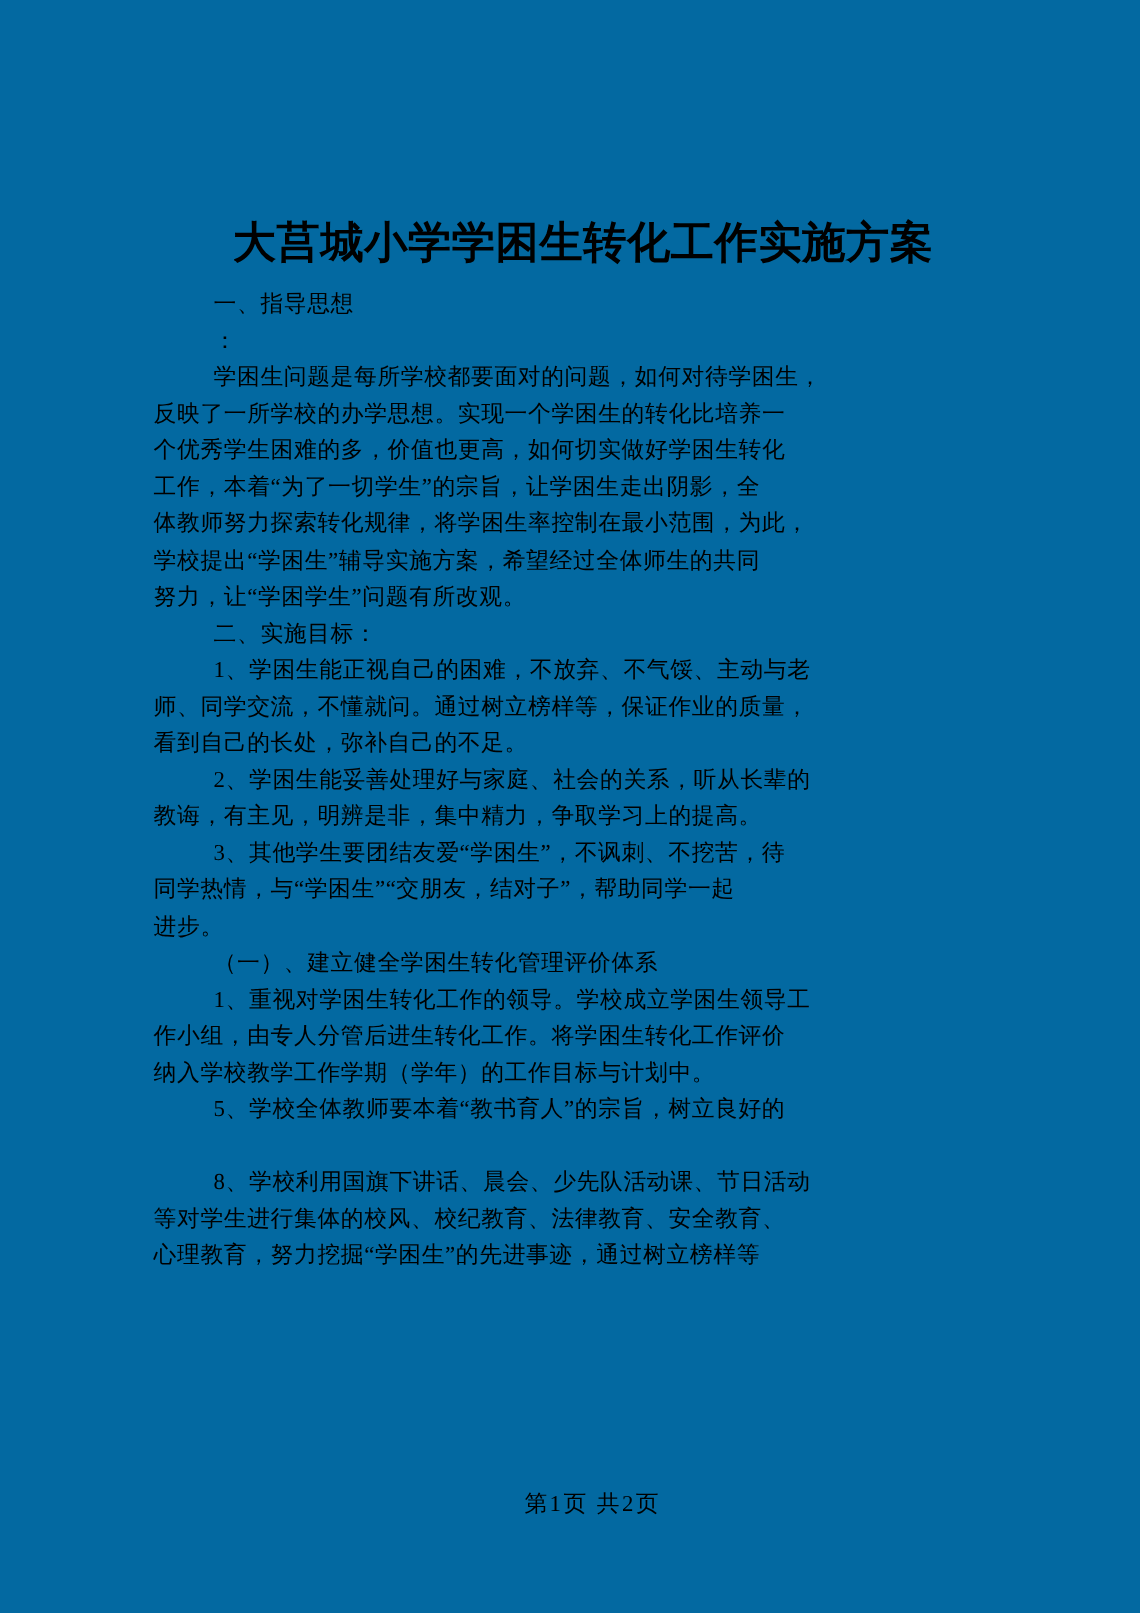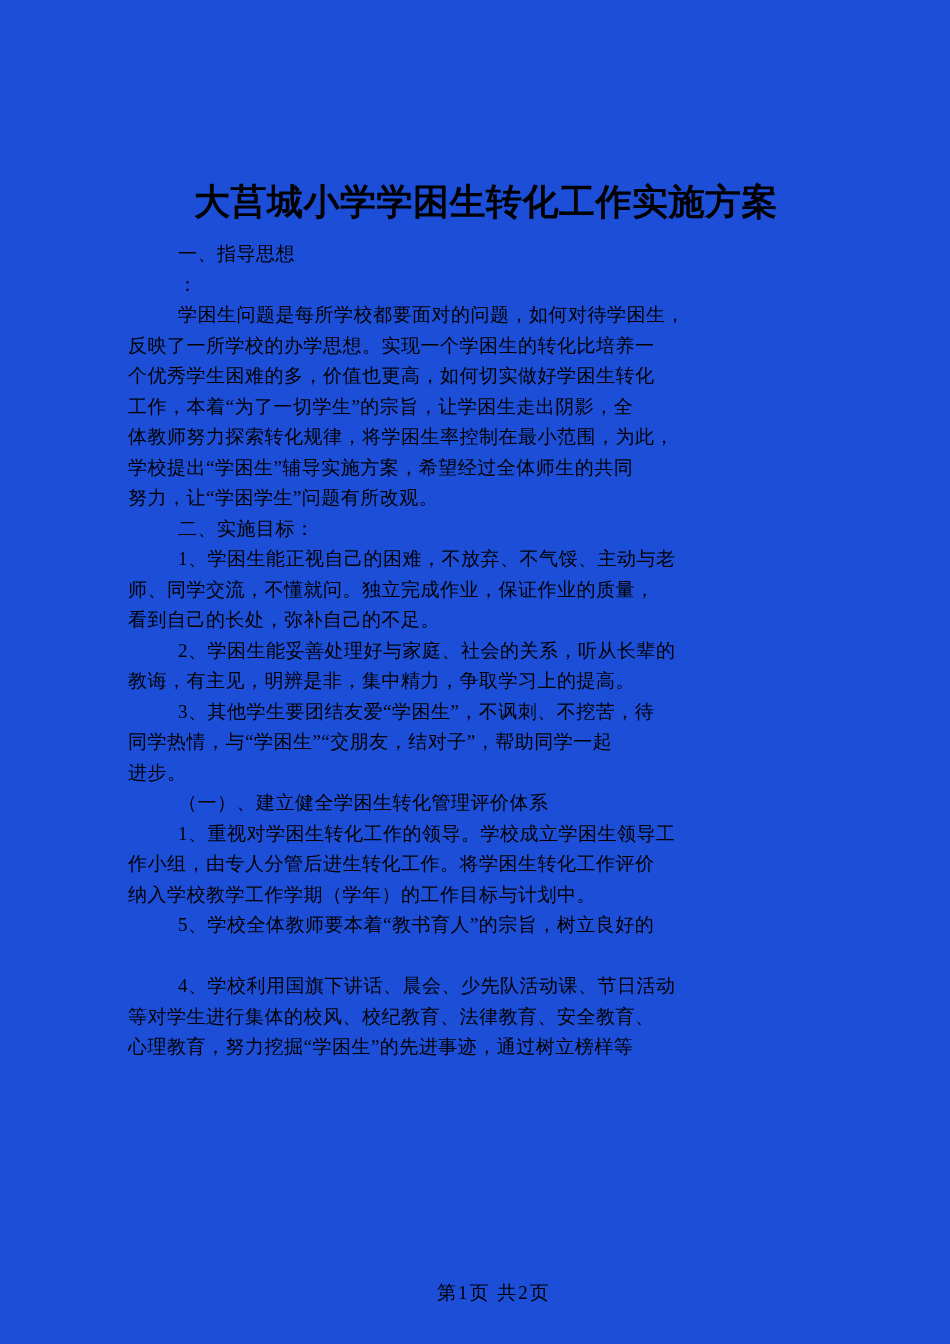--- a/index.html
+++ b/index.html
@@ -11,21 +11,21 @@
     width: 950px;
     height: 1344px;
     position: relative;
     font-family: "Liberation Serif", "DejaVu Serif", serif;
     color: #000000;
     overflow: hidden;
   }
   .page {
     position: absolute;
     inset: 0;
-    background: #1d4ed8;
+    background: #0369a1;
   }
   .doc-title {
     position: absolute;
     top: 180px;
     left: 128px;
     width: 716px;
     margin: 0;
     text-align: center;
     font-size: 36px;
     font-weight: bold;
@@ -49,21 +49,20 @@
   .text-line.indent {
     padding-left: 50px;
   }
   .page-footer {
     position: absolute;
     top: 1240px;
     left: 437px;
     font-size: 19px;
     letter-spacing: 2px;
     white-space: nowrap;
-    margin-top: 40px;
   }
 </style>
 </head>
 <body>
 
 <div class="page">
 
   <h1 class="doc-title">大莒城小学学困生转化工作实施方案</h1>
 
   <div class="doc-body" id="doc-body">
@@ -71,33 +70,33 @@
       <div class="text-line indent">：</div>
       <div class="text-line indent">学困生问题是每所学校都要面对的问题，如何对待学困生，</div>
       <div class="text-line">反映了一所学校的办学思想。实现一个学困生的转化比培养一</div>
       <div class="text-line">个优秀学生困难的多，价值也更高，如何切实做好学困生转化</div>
       <div class="text-line">工作，本着“为了一切学生”的宗旨，让学困生走出阴影，全</div>
       <div class="text-line">体教师努力探索转化规律，将学困生率控制在最小范围，为此，</div>
       <div class="text-line">学校提出“学困生”辅导实施方案，希望经过全体师生的共同</div>
       <div class="text-line">努力，让“学困学生”问题有所改观。</div>
       <div class="text-line indent">二、实施目标：</div>
       <div class="text-line indent">1、学困生能正视自己的困难，不放弃、不气馁、主动与老</div>
-      <div class="text-line">师、同学交流，不懂就问。独立完成作业，保证作业的质量，</div>
+      <div class="text-line">师、同学交流，不懂就问。通过树立榜样等，保证作业的质量，</div>
       <div class="text-line">看到自己的长处，弥补自己的不足。</div>
       <div class="text-line indent">2、学困生能妥善处理好与家庭、社会的关系，听从长辈的</div>
       <div class="text-line">教诲，有主见，明辨是非，集中精力，争取学习上的提高。</div>
       <div class="text-line indent">3、其他学生要团结友爱“学困生”，不讽刺、不挖苦，待</div>
       <div class="text-line">同学热情，与“学困生”“交朋友，结对子”，帮助同学一起</div>
       <div class="text-line">进步。</div>
       <div class="text-line indent">（一）、建立健全学困生转化管理评价体系</div>
       <div class="text-line indent">1、重视对学困生转化工作的领导。学校成立学困生领导工</div>
       <div class="text-line">作小组，由专人分管后进生转化工作。将学困生转化工作评价</div>
       <div class="text-line">纳入学校教学工作学期（学年）的工作目标与计划中。</div>
       <div class="text-line indent">5、学校全体教师要本着“教书育人”的宗旨，树立良好的</div>
       <div class="text-line"></div>
-      <div class="text-line indent">4、学校利用国旗下讲话、晨会、少先队活动课、节日活动</div>
+      <div class="text-line indent">8、学校利用国旗下讲话、晨会、少先队活动课、节日活动</div>
       <div class="text-line">等对学生进行集体的校风、校纪教育、法律教育、安全教育、</div>
       <div class="text-line">心理教育，努力挖掘“学困生”的先进事迹，通过树立榜样等</div>
     </div>
 
   <div class="page-footer">第1页 共2页</div>
 
 </div>
 
 </body></html>

